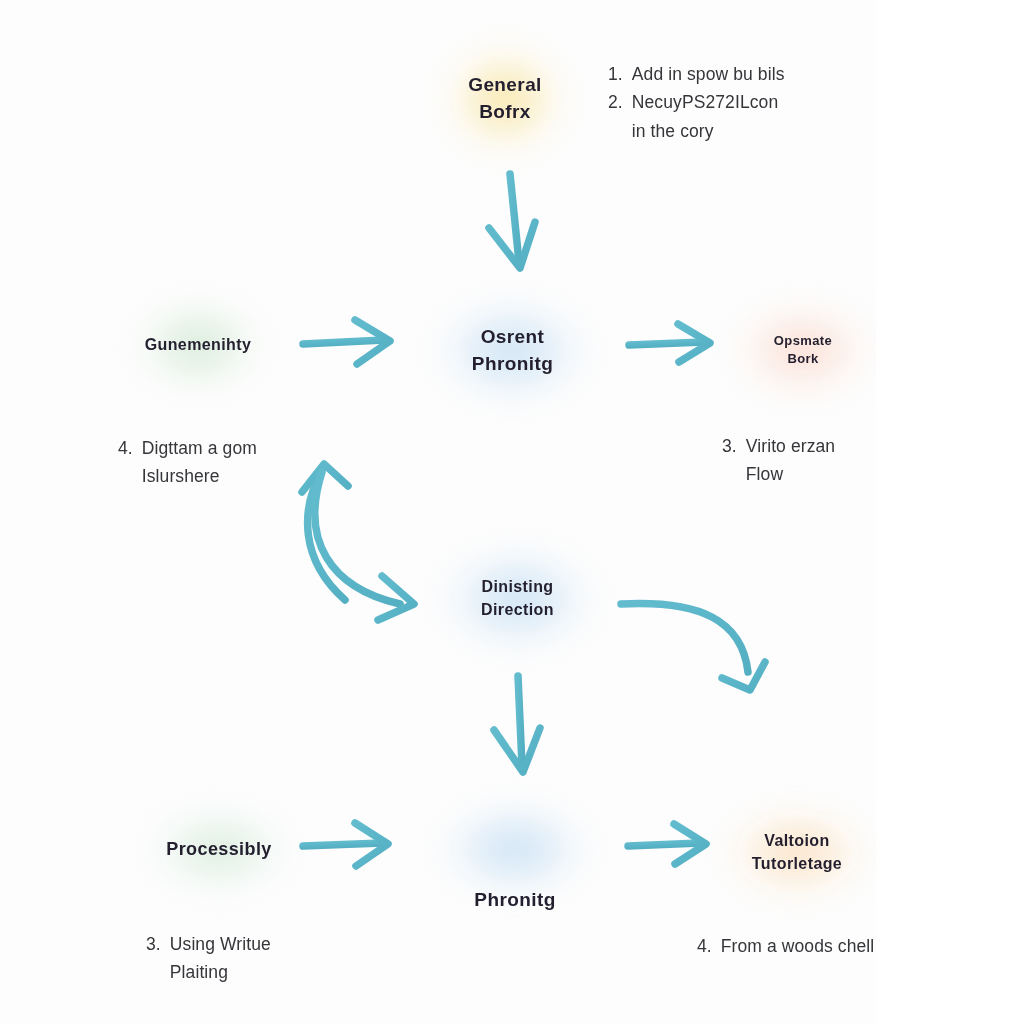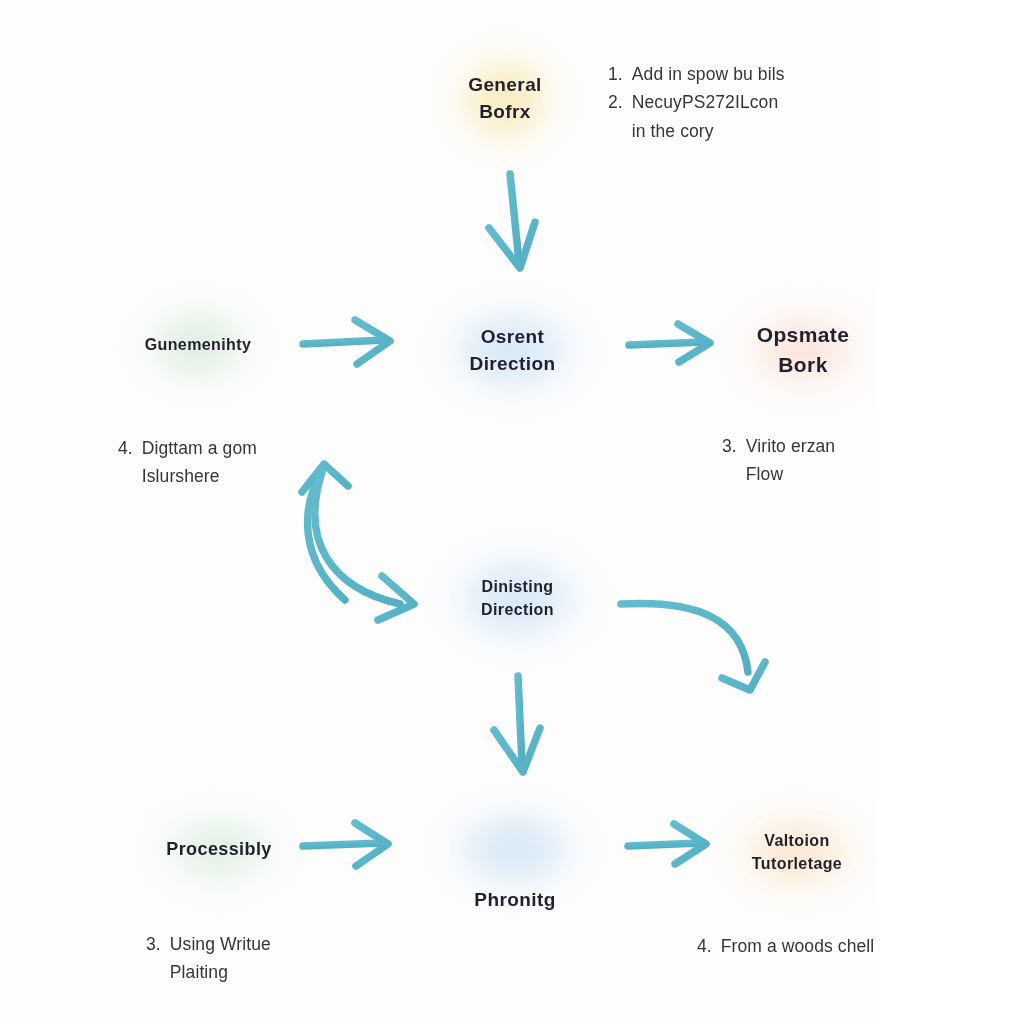--- a/index.html
+++ b/index.html
@@ -167,25 +167,25 @@
         <div class="node-label" style="font-size: 19px;">General
 Bofrx</div>
       </div>
       <div class="node" style="left: 118px; top: 280px; width: 160px; height: 130px;">
         <div class="glow glow-green"></div>
         <div class="node-label" style="font-size: 16px;">Gunemenihty</div>
       </div>
       <div class="node" style="left: 420px; top: 280px; width: 185px; height: 142px;">
         <div class="glow glow-blue"></div>
         <div class="node-label" style="font-size: 19px;">Osrent
-Direction</div>
+Phronitg</div>
       </div>
       <div class="node" style="left: 718px; top: 284px; width: 170px; height: 132px;">
         <div class="glow glow-pink"></div>
-        <div class="node-label" style="font-size: 21px;">Opsmate
+        <div class="node-label" style="font-size: 13px;">Opsmate
 Bork</div>
       </div>
       <div class="node" style="left: 425px; top: 528px; width: 185px; height: 142px;">
         <div class="glow glow-blue"></div>
         <div class="node-label" style="font-size: 16px;">Dinisting
 Direction</div>
       </div>
       <div class="node" style="left: 130px; top: 788px; width: 178px; height: 124px;">
         <div class="glow glow-bluegreen"></div>
         <div class="node-label" style="font-size: 18px;">Processibly</div>

